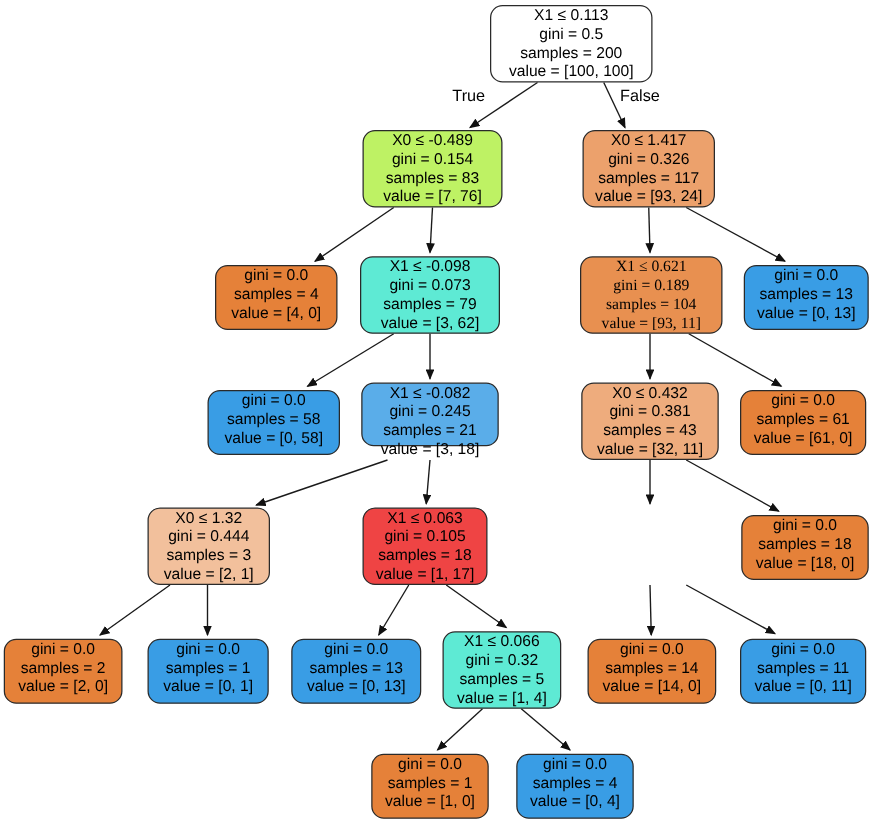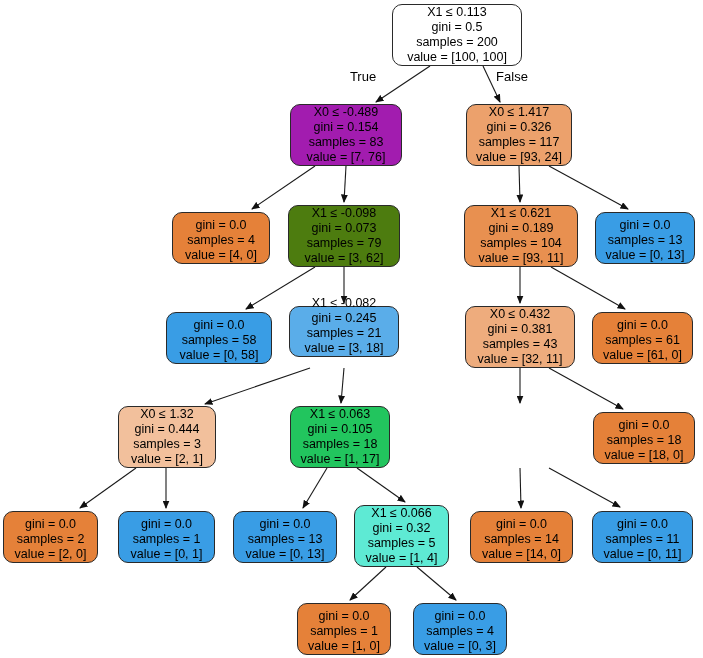--- a/index.html
+++ b/index.html
@@ -9,21 +9,21 @@
     background:#ffffff;
     font-family:"Liberation Sans","DejaVu Sans",sans-serif;
     overflow:hidden;
   }
   #edges{position:absolute;left:0;top:0;width:703px;height:658px;}
   .node{
     position:absolute;
     border:1px solid #2a2a2a;
     border-radius:10px;
     display:flex;flex-direction:column;
-    justify-content:flex-end;align-items:center;
+    justify-content:flex-start;align-items:center;
     text-align:center;
     font-size:12.5px;line-height:15px;
     color:#000;
     box-sizing:border-box;
   }
   .edge-label{
     position:absolute;
     font-size:13px;color:#000;
     text-align:center;
   }
@@ -58,58 +58,58 @@
       <line x1="166" y1="468" x2="166" y2="508" marker-end="url(#arrow)"></line>
       <line x1="327" y1="468" x2="303" y2="508" marker-end="url(#arrow)"></line>
       <line x1="357" y1="468" x2="405" y2="502" marker-end="url(#arrow)"></line>
       <line x1="520" y1="468" x2="521" y2="508" marker-end="url(#arrow)"></line>
       <line x1="549" y1="468" x2="620" y2="507" marker-end="url(#arrow)"></line>
       <line x1="386" y1="567" x2="350" y2="600" marker-end="url(#arrow)"></line>
       <line x1="417" y1="567" x2="456" y2="600" marker-end="url(#arrow)"></line>
     </g>
   </svg>
 
-  <div class="edge-label" style="left:344px;top:69px;width:38px">True</div>
+  <div class="edge-label" style="left:356px;top:69px;width:38px">True</div>
   <div class="edge-label" style="left:492px;top:69px;width:40px">False</div>
 
   <div class="node" style="left: 392px; top: 4px; width: 130px; height: 62px; background-color: rgb(255, 255, 255);">
     <span>X1 ≤ 0.113</span>
     <span>gini = 0.5</span>
     <span>samples = 200</span>
     <span>value = [100, 100]</span>
   </div>
 
-  <div class="node" style="left: 290px; top: 104px; width: 112px; height: 62px; background-color: #a21caf;">
+  <div class="node" style="left: 290px; top: 104px; width: 112px; height: 62px; background-color: #bef264;">
     <span>X0 ≤ -0.489</span>
     <span>gini = 0.154</span>
     <span>samples = 83</span>
     <span>value = [7, 76]</span>
   </div>
 
   <div class="node" style="left: 466px; top: 104px; width: 106px; height: 62px; background-color: rgb(236, 161, 108);">
     <span>X0 ≤ 1.417</span>
     <span>gini = 0.326</span>
     <span>samples = 117</span>
     <span>value = [93, 24]</span>
   </div>
 
   <div class="node" style="left: 172px; top: 212px; width: 98px; height: 52px; background-color: rgb(229, 129, 57);">
     <span>gini = 0.0</span>
     <span>samples = 4</span>
     <span>value = [4, 0]</span>
   </div>
 
-  <div class="node" style="left: 288px; top: 205px; width: 112px; height: 62px; background-color: #4d7c0f;">
+  <div class="node" style="left: 288px; top: 205px; width: 112px; height: 62px; background-color: #5eead4;">
     <span>X1 ≤ -0.098</span>
     <span>gini = 0.073</span>
     <span>samples = 79</span>
     <span>value = [3, 62]</span>
   </div>
 
-  <div class="node" style="left: 464px; top: 205px; width: 114px; height: 62px; background-color: rgb(232, 144, 80);">
+  <div class="node" style="left: 464px; top: 205px; width: 114px; height: 62px; background-color: rgb(232, 144, 80); font-family: Liberation Serif, serif;">
     <span>X1 ≤ 0.621</span>
     <span>gini = 0.189</span>
     <span>samples = 104</span>
     <span>value = [93, 11]</span>
   </div>
 
   <div class="node" style="left: 595px; top: 212px; width: 100px; height: 52px; background-color: rgb(57, 157, 229);">
     <span>gini = 0.0</span>
     <span>samples = 13</span>
     <span>value = [0, 13]</span>
@@ -141,21 +141,21 @@
     <span>value = [61, 0]</span>
   </div>
 
   <div class="node" style="left: 118px; top: 406px; width: 98px; height: 62px; background-color: rgb(242, 192, 156);">
     <span>X0 ≤ 1.32</span>
     <span>gini = 0.444</span>
     <span>samples = 3</span>
     <span>value = [2, 1]</span>
   </div>
 
-  <div class="node" style="left: 290px; top: 406px; width: 100px; height: 62px; background-color: #22c55e;">
+  <div class="node" style="left: 290px; top: 406px; width: 100px; height: 62px; background-color: #ef4444;">
     <span>X1 ≤ 0.063</span>
     <span>gini = 0.105</span>
     <span>samples = 18</span>
     <span>value = [1, 17]</span>
   </div>
 
 
   <div class="node" style="left: 593px; top: 412px; width: 102px; height: 52px; background-color: rgb(229, 129, 57);">
     <span>gini = 0.0</span>
     <span>samples = 18</span>
@@ -201,16 +201,16 @@
 
   <div class="node" style="left: 297px; top: 603px; width: 94px; height: 52px; background-color: rgb(229, 129, 57);">
     <span>gini = 0.0</span>
     <span>samples = 1</span>
     <span>value = [1, 0]</span>
   </div>
 
   <div class="node" style="left: 413px; top: 603px; width: 94px; height: 52px; background-color: rgb(57, 157, 229);">
     <span>gini = 0.0</span>
     <span>samples = 4</span>
-    <span>value = [0, 3]</span>
+    <span>value = [0, 4]</span>
   </div>
 
 </div>
 
 </body></html>

